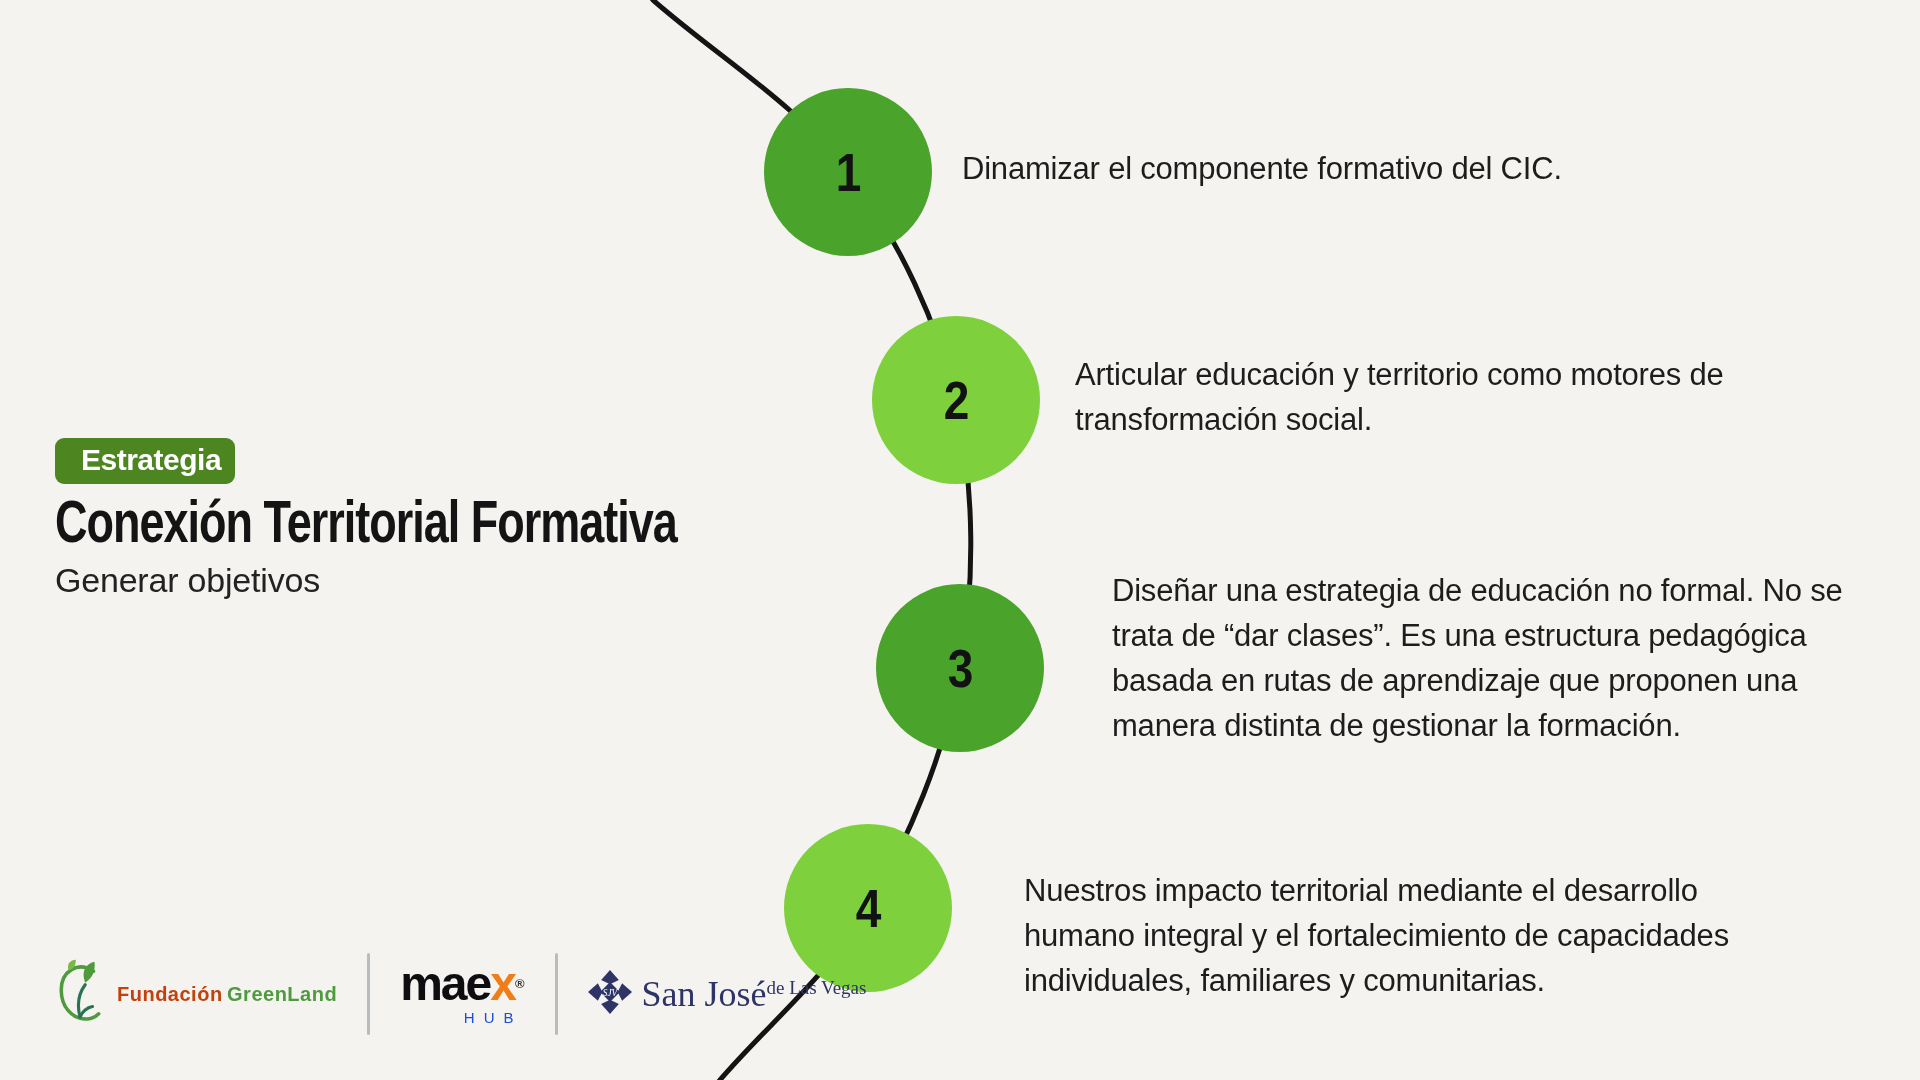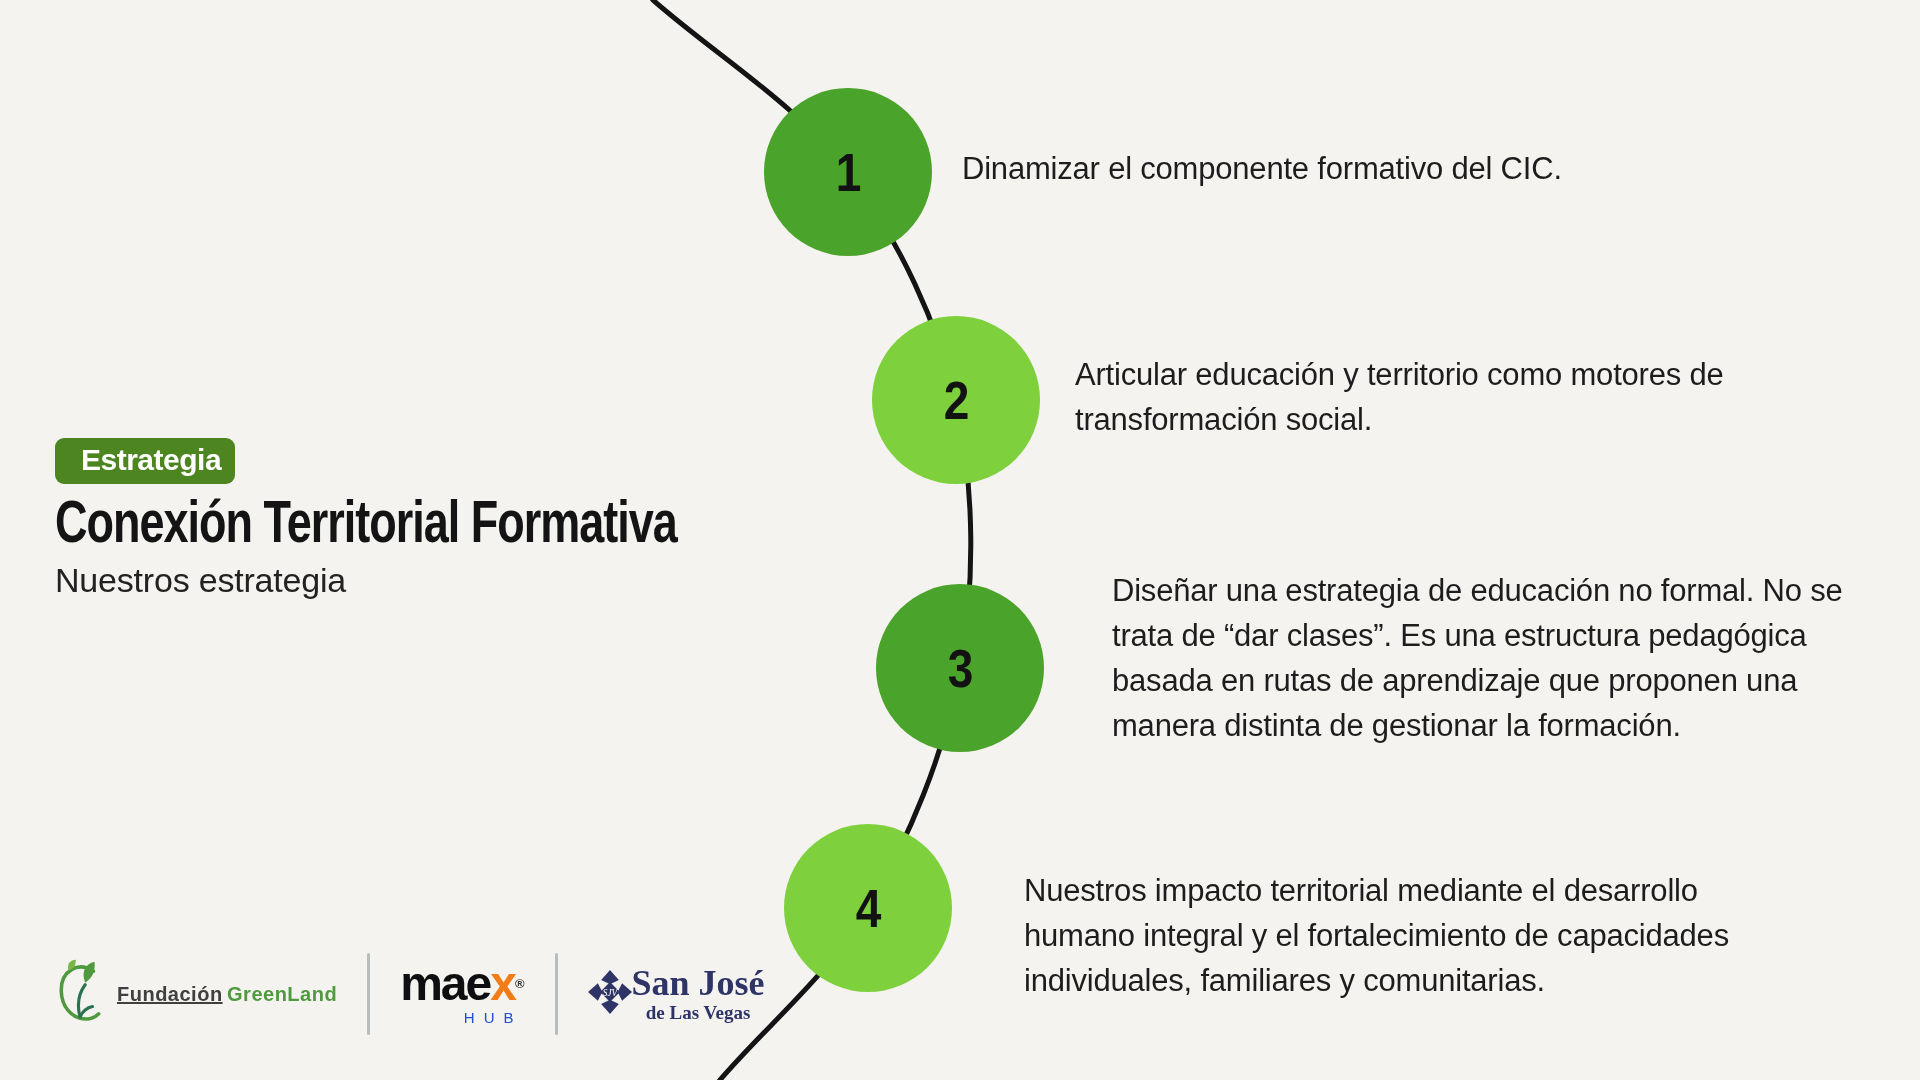--- a/index.html
+++ b/index.html
@@ -54,31 +54,31 @@
   .obj-4{left:1024px;top:868px;}
 
   
   .footer{
     position:absolute;left:55px;top:948px;height:92px;
     display:flex;align-items:center;gap:30px;
   }
   .logo-divider{width:3px;height:82px;background:#b9bcbd;border-radius:2px;}
 
   .greenland{display:flex;align-items:center;gap:10px;}
-  .greenland-text .line1{font-size:20px;font-weight:700;color:#404040;letter-spacing:0.5px;text-decoration:underline;}
+  .greenland-text .line1{font-size:20px;font-weight:700;color:#c2410c;letter-spacing:0.5px;}
   .greenland-text .line2{font-size:20px;font-weight:700;color:#4f9a3e;letter-spacing:0.5px;margin-top:1px;}
 
   .maex{display:flex;flex-direction:column;align-items:flex-end;}
   .maex-main{font-size:48px;font-weight:800;line-height:44px;letter-spacing:-2px;color:#0e0e10;}
   .maex-x{color:#f07d17;}
   .maex-reg{font-size:13px;vertical-align:top;color:#333;letter-spacing:0;}
   .maex-hub{font-size:15px;letter-spacing:9px;color:#1d4ed8;margin-top:3px;margin-right:2px;}
 
-  .sanjose{display:flex;align-items:center;gap:0;}
-  .sanjose-text{display:flex;flex-direction:column;align-items:center;font-family:"Liberation Serif",serif;color:#2e3466;font-weight:bold;}
+  .sanjose{display:flex;align-items:center;gap:10px;}
+  .sanjose-text{display:flex;font-family:"Liberation Serif",serif;color:#2e3466;}
   .sanjose-text .line1{font-size:36px;line-height:36px;}
   .sanjose-text .line2{font-size:19px;line-height:20px;margin-top:2px;}
 </style>
 </head>
 <body style="background: rgb(244, 243, 240);">
 
 <div class="slide">
 
   <svg class="curve-svg" viewBox="0 0 1920 1080" fill="none">
     <path d="M 640 -18
@@ -111,21 +111,21 @@
 trata de “dar clases”. Es una estructura pedagógica
 basada en rutas de aprendizaje que proponen una
 manera distinta de gestionar la formación.</div>
   <div class="objective-text obj-4">Nuestros impacto territorial mediante el desarrollo
 humano integral y el fortalecimiento de capacidades
 individuales, familiares y comunitarias.</div>
 
   <div class="title-block">
     <span class="badge" id="badge" style="background: rgb(77, 133, 32);">Estrategia</span>
     <div class="main-title">Conexión Territorial Formativa</div>
-    <div class="subtitle">Nuestros estrategia</div>
+    <div class="subtitle">Generar objetivos</div>
   </div>
 
   <div class="footer">
 
     <div class="greenland">
       <span>
         <svg width="52" height="68" viewBox="0 0 50 64" fill="none">
           <path d="M37 12 C22 2 6 12 6 30 C6 46 16 58 30 58 C35 58 39 56 42 53" stroke="#4f9a3e" stroke-width="3.4" stroke-linecap="round"></path>
           <path d="M24 56 C21 44 23 33 29 25" stroke="#2a7350" stroke-width="3" stroke-linecap="round"></path>
           <path d="M29 23 C25 13 29 5 38 3 C39 12 36 19 29 23 Z" fill="#4f9a3e"></path>

